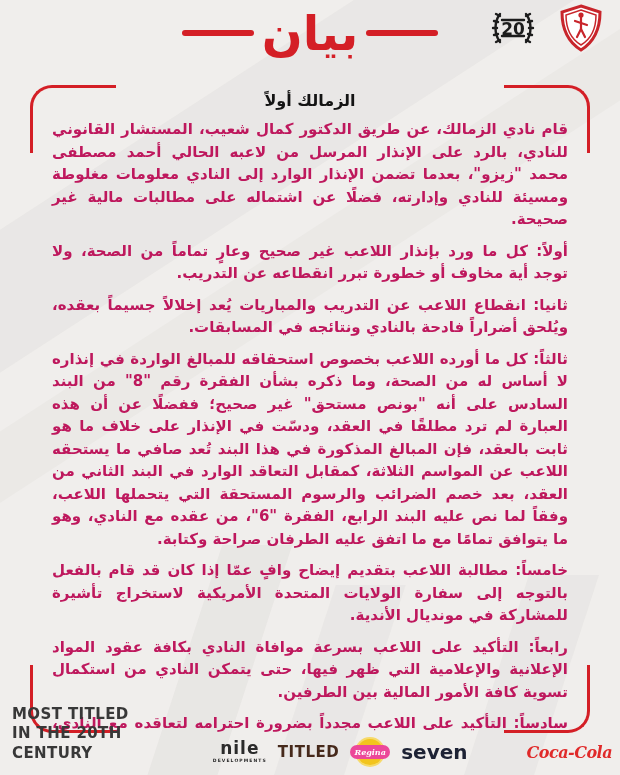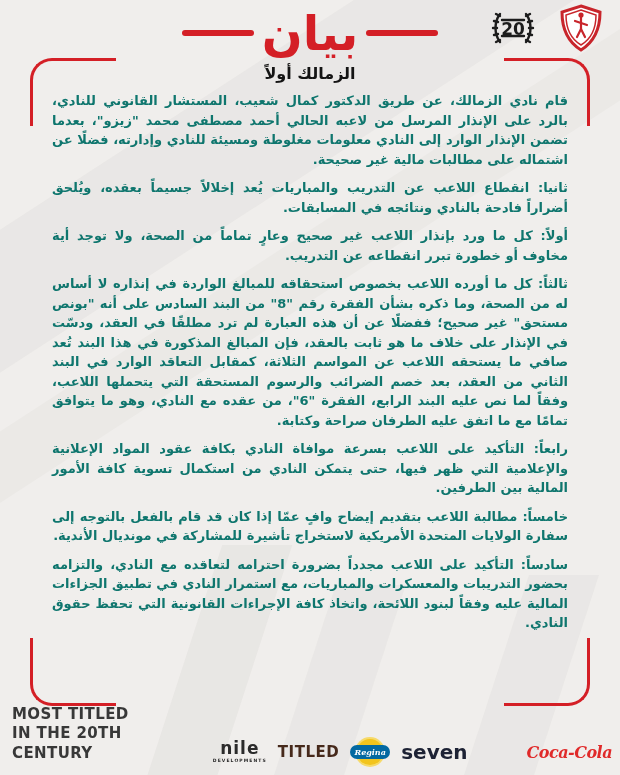--- a/index.html
+++ b/index.html
@@ -28,51 +28,51 @@
     display:flex; align-items:center; justify-content:center; gap:8px;
   }
   .title-dash { width:72px; height:6px; background:#d41f26; border-radius:3px; }
   .title-text {
     color:#d41f26; font-size:48px; font-weight:bold; line-height:1.05;
     direction:rtl;
   }
 
   
   .content-box {
-    position:absolute; top:58px; left:30px; width:560px; height:648px;
+    position:absolute; top:85px; left:30px; width:560px; height:648px;
     padding:6px 22px 0 22px; direction:rtl; overflow:hidden;
   }
   .bracket { position:absolute; width:86px; height:68px; pointer-events:none; }
   .br-tl { top:0; left:0;  border-top:3px solid #d41f26; border-left:3px solid #d41f26;  border-top-left-radius:22px; }
   .br-tr { top:0; right:0; border-top:3px solid #d41f26; border-right:3px solid #d41f26; border-top-right-radius:22px; }
   .br-bl { bottom:0; left:0;  border-bottom:3px solid #d41f26; border-left:3px solid #d41f26;  border-bottom-left-radius:22px; }
   .br-br { bottom:0; right:0; border-bottom:3px solid #d41f26; border-right:3px solid #d41f26; border-bottom-right-radius:22px; }
 
   .subtitle { text-align:center; font-weight:bold; font-size:16px; color:#141414; margin-bottom:8px; }
   .content-box p {
-    font-size:13px; line-height:1.5; font-weight:bold; color:#0f766e;
+    font-size:15px; line-height:1.5; font-weight:bold; color:#be185d;
     text-align:justify; margin-bottom:9px;
   }
 
   
   .most-titled {
     position:absolute; left:12px; bottom:12px;
     font-weight:bold; font-size:15px; line-height:1.3; letter-spacing:0.4px; color:#383838;
   }
   .sponsors { position:absolute; right:8px; bottom:10px; display:flex; align-items:center; gap:11px; }
   .nile { display:flex; flex-direction:column; align-items:center; line-height:1; }
   .nile-word { font-weight:bold; font-size:17px; letter-spacing:1px; color:#2b2b2b; text-transform:lowercase; }
   .nile-sub  { font-weight:bold; font-size:4.5px; letter-spacing:1.1px; color:#2b2b2b; margin-top:2px; }
   .oniro { font-weight:bold; font-size:15px; letter-spacing:0.5px; color:#46291b; }
   .regina {
     position:relative; width:40px; height:26px; display:flex; align-items:center; justify-content:center;
   }
   .regina-sun { position:absolute; inset:0; margin:auto; width:26px; height:26px; border-radius:50%;
     background:#f2c41d; box-shadow:0 0 0 2px #f6da6a; }
-  .regina-ribbon { position:relative; width:40px; height:14px; background:#0369a1; border-radius:7px;
+  .regina-ribbon { position:relative; width:40px; height:14px; background:#ec4899; border-radius:7px;
     display:flex; align-items:center; justify-content:center; }
   .regina-word { color:#ffffff; font-style:italic; font-weight:bold; font-size:8px; font-family:"DejaVu Serif", serif; }
   .seven { position:relative; font-weight:bold; font-size:20px; color:#1d2234; }
   .seven-tri { position:absolute; top:-4px; right:6px; width:0; height:0;
     border-left:9px solid transparent; border-right:9px solid transparent; border-top:20px solid rgba(94,78,205,0.85); z-index:-1; }
   .cocacola { font-family:"DejaVu Serif", serif; font-style:italic; font-weight:bold; font-size:16px; color:#e02a2a; letter-spacing:-0.5px;margin-left:48px; }
 </style>
 </head>
 <body>
 
@@ -115,25 +115,25 @@
 
   <div class="content-box">
     <div class="bracket br-tl"></div>
     <div class="bracket br-tr"></div>
     <div class="bracket br-bl"></div>
     <div class="bracket br-br"></div>
 
     <div class="subtitle">الزمالك أولاً</div>
 
     <p>قام نادي الزمالك، عن طريق الدكتور كمال شعيب، المستشار القانوني للنادي، بالرد على الإنذار المرسل من لاعبه الحالي أحمد مصطفى محمد "زيزو"، بعدما تضمن الإنذار الوارد إلى النادي معلومات مغلوطة ومسيئة للنادي وإدارته، فضلًا عن اشتماله على مطالبات مالية غير صحيحة.</p>
+    <p>أولاً: كل ما ورد بإنذار اللاعب غير صحيح وعارٍ تماماً من الصحة، ولا توجد أية مخاوف أو خطورة تبرر انقطاعه عن التدريب.</p>
     <p>ثانيا: انقطاع اللاعب عن التدريب والمباريات يُعد إخلالاً جسيماً بعقده، ويُلحق أضراراً فادحة بالنادي ونتائجه في المسابقات.</p>
-    <p>أولاً: كل ما ورد بإنذار اللاعب غير صحيح وعارٍ تماماً من الصحة، ولا توجد أية مخاوف أو خطورة تبرر انقطاعه عن التدريب.</p>
     <p>ثالثاً: كل ما أورده اللاعب بخصوص استحقاقه للمبالغ الواردة في إنذاره لا أساس له من الصحة، وما ذكره بشأن الفقرة رقم "8" من البند السادس على أنه "بونص مستحق" غير صحيح؛ ففضلًا عن أن هذه العبارة لم ترد مطلقًا في العقد، ودسّت في الإنذار على خلاف ما هو ثابت بالعقد، فإن المبالغ المذكورة في هذا البند تُعد صافي ما يستحقه اللاعب عن المواسم الثلاثة، كمقابل التعاقد الوارد في البند الثاني من العقد، بعد خصم الضرائب والرسوم المستحقة التي يتحملها اللاعب، وفقاً لما نص عليه البند الرابع، الفقرة "6"، من عقده مع النادي، وهو ما يتوافق تمامًا مع ما اتفق عليه الطرفان صراحة وكتابة.</p>
+    <p>خامساً: مطالبة اللاعب بتقديم إيضاح وافٍ عمّا إذا كان قد قام بالفعل بالتوجه إلى سفارة الولايات المتحدة الأمريكية لاستخراج تأشيرة للمشاركة في مونديال الأندية.</p>
     <p>رابعاً: التأكيد على اللاعب بسرعة موافاة النادي بكافة عقود المواد الإعلانية والإعلامية التي ظهر فيها، حتى يتمكن النادي من استكمال تسوية كافة الأمور المالية بين الطرفين.</p>
-    <p>خامساً: مطالبة اللاعب بتقديم إيضاح وافٍ عمّا إذا كان قد قام بالفعل بالتوجه إلى سفارة الولايات المتحدة الأمريكية لاستخراج تأشيرة للمشاركة في مونديال الأندية.</p>
     <p>سادساً: التأكيد على اللاعب مجدداً بضرورة احترامه لتعاقده مع النادي، والتزامه بحضور التدريبات والمعسكرات والمباريات، مع استمرار النادي في تطبيق الجزاءات المالية عليه وفقاً لبنود اللائحة، واتخاذ كافة الإجراءات القانونية التي تحفظ حقوق النادي.</p>
 
   </div>
 
   <div class="most-titled">
     <div>MOST TITLED</div>
     <div>IN THE 20TH</div>
     <div>CENTURY</div>
   </div>
 

